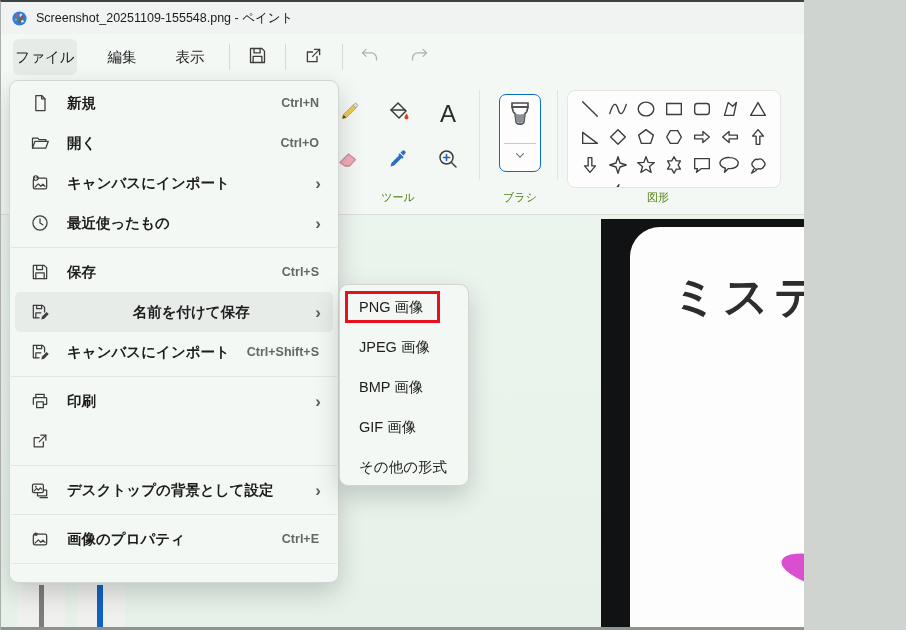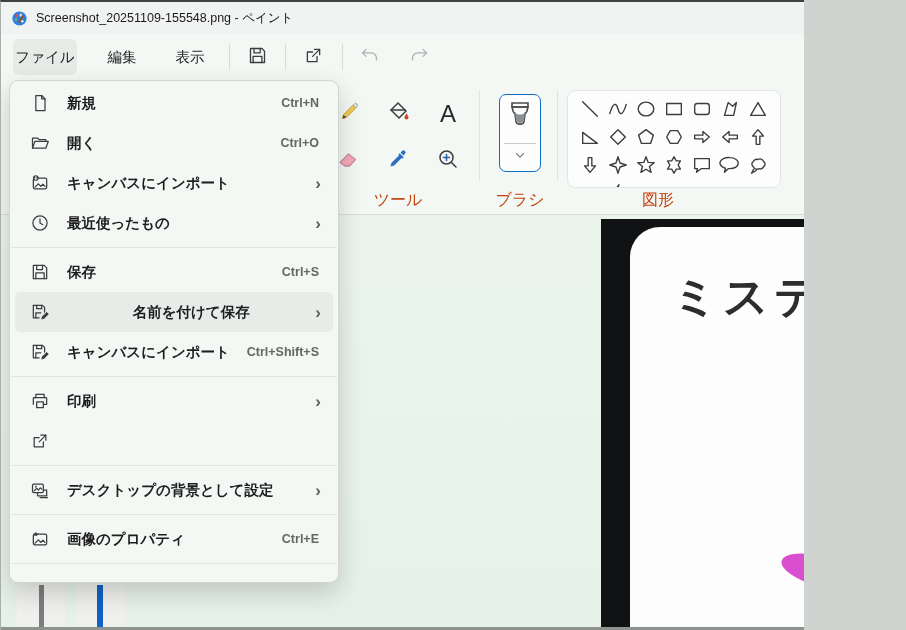--- a/index.html
+++ b/index.html
@@ -21,21 +21,21 @@
   .mb-edit{left:96px;width:50px;}
   .mb-view{left:164px;width:50px;}
   .mb-sep{position:absolute;top:10px;width:1px;height:26px;background:#d6dbd7;}
   .mb-ico{position:absolute;top:7px;width:32px;height:32px;display:flex;align-items:center;justify-content:center;border-radius:5px;}
   .mb-ico svg{width:21px;height:21px;}
   .disabled svg{opacity:.38;}
   
   .tool-ico{position:absolute;width:30px;height:30px;display:flex;align-items:center;justify-content:center;}
   .tool-ico svg{width:24px;height:24px;}
   .tool-ico .A{font-size:24px;color:#2b2b2b;line-height:1;}
-  .sec-label{position:absolute;font-size:16px;color:#c2410c;transform:translateX(-50%);white-space:nowrap;}
+  .sec-label{position:absolute;font-size:11px;color:#4d7c0f;transform:translateX(-50%);white-space:nowrap;}
   .v-sep{position:absolute;width:1px;background:#e0e4e0;}
   .brush-btn{position:absolute;left:498px;top:60px;width:42px;height:78px;border:1.5px solid #0b6cc1;
              border-radius:7px;background:#fdfdfd;}
   .brush-btn .bi{position:absolute;left:0;top:6px;width:100%;display:flex;justify-content:center;}
   .brush-btn .bi svg{width:26px;height:32px;}
   .brush-btn .bdiv{position:absolute;left:4px;right:4px;top:48px;height:1px;background:#c7cbc8;}
   .brush-btn .bchev{position:absolute;left:0;top:53px;width:100%;display:flex;justify-content:center;}
   .bchev svg,.sm-chev svg{width:14px;height:14px;}
   .shapes-panel{position:absolute;left:566px;top:56px;width:214px;height:98px;background:#fdfdfd;
                 border:1px solid #e3e6e3;border-radius:8px;overflow:hidden;padding:4px 8px;}
@@ -504,14 +504,22 @@
             <path fill="none" stroke="#3d3d3d" stroke-width="1.5" stroke-linecap="round" stroke-linejoin="round" d="M6 17l4-4 3 3 2.5-2.5 2.5 2.5"></path>
             <path d="M7 3.2l.9 1.9 2.1.3-1.5 1.4.4 2-1.9-1-1.9 1 .4-2L4 5.4l2.1-.3z" fill="#3d3d3d"></path>
           </svg>
         </span>
       <span class="mil">画像のプロパティ</span>
       <span class="mis">Ctrl+E</span>
     </div>
     <div class="msep"></div>
   </div>
 
+  <div class="submenu">
+    <div class="red-box"></div>
+    <div class="smi">PNG 画像</div>
+    <div class="smi">JPEG 画像</div>
+    <div class="smi">BMP 画像</div>
+    <div class="smi">GIF 画像</div>
+    <div class="smi">その他の形式</div>
+  </div>
 
 </div>
 
 </body></html>

